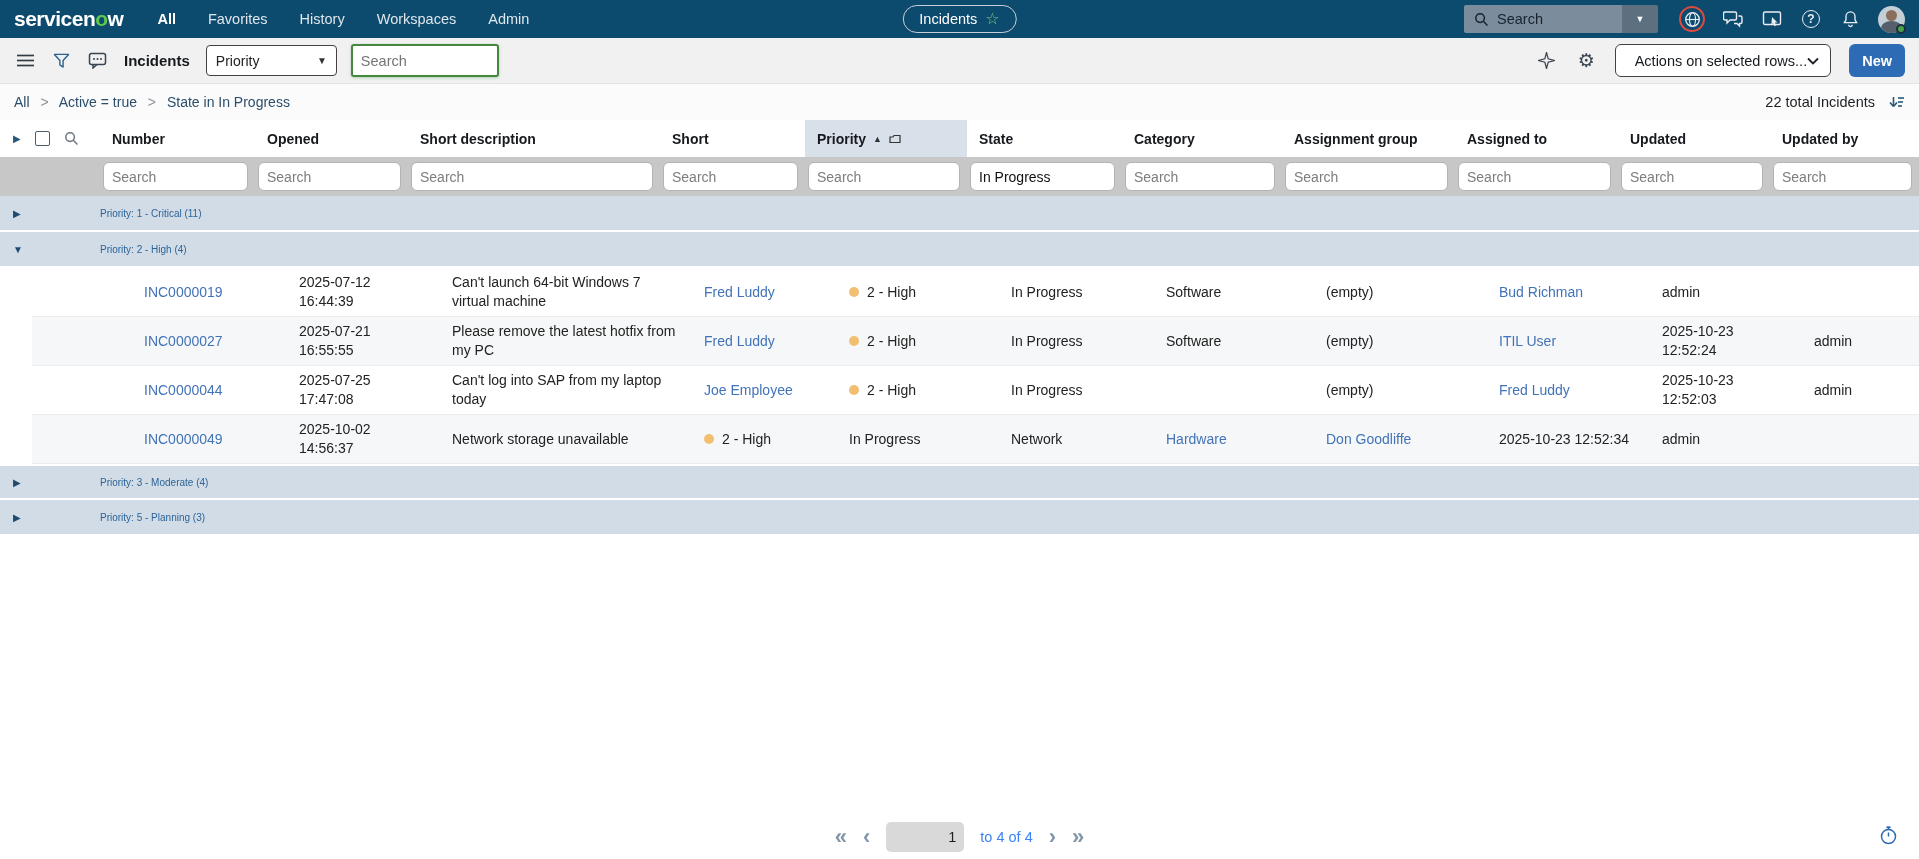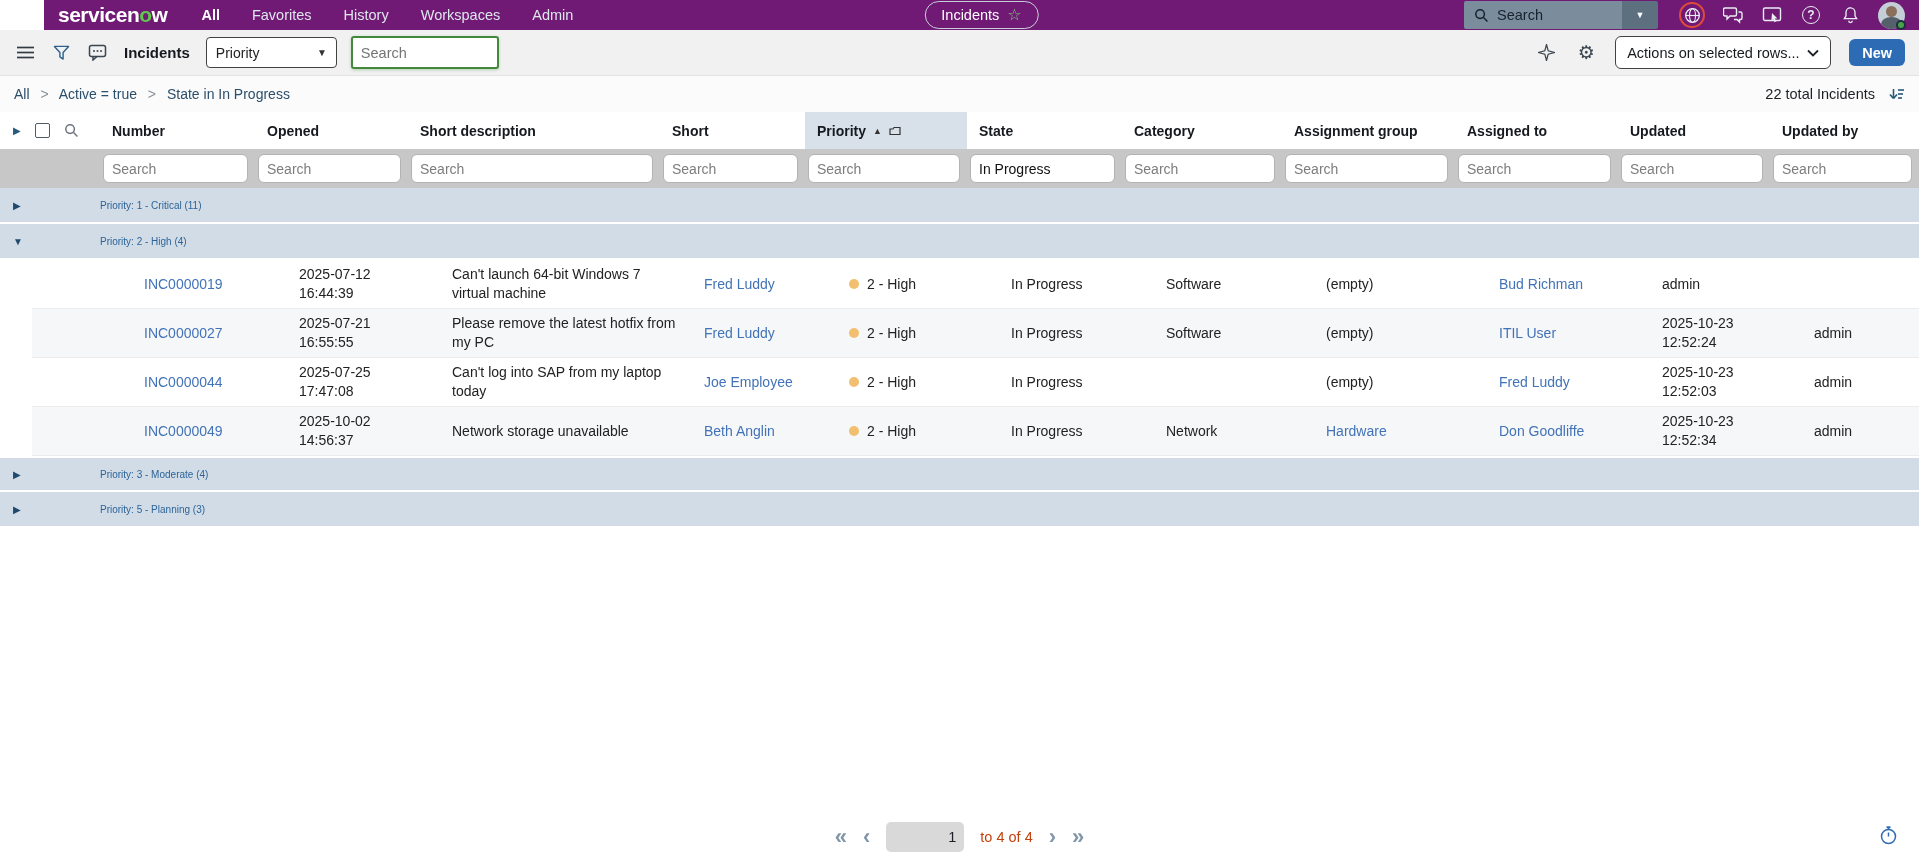--- a/index.html
+++ b/index.html
@@ -1,20 +1,20 @@
 <!DOCTYPE html>
 <html><head>
 <meta charset="utf-8">
 <style>
   * { margin:0; padding:0; box-sizing:border-box; }
   html,body { width:1919px; height:859px; font-family:"Liberation Sans","DejaVu Sans",sans-serif; background:#fff; overflow:hidden; }
   body { position:relative; font-size:14px; color:#222; }
 
   
-  .topnav { height:30px; background:#701a75; display:flex; align-items:center; padding:0 14px; position:relative; color:#e9eef3;margin-left:44px; }
+  .topnav { height:38px; background:#0c4a6e; display:flex; align-items:center; padding:0 14px; position:relative; color:#e9eef3; }
   .logo { font-size:21px; font-weight:bold; letter-spacing:-0.5px; color:#fff; margin-right:34px; }
   .logo .green-o { color:#5fc74d; }
   .nav-items { display:flex; gap:32px; font-size:14.5px; }
   .nav-item { color:#dfe6ec; cursor:pointer; }
   .nav-item.active { color:#fff; font-weight:bold; }
   .ctx-pill { position:absolute; left:50%; top:50%; transform:translate(-50%,-50%); border:1px solid #c6cfd7; border-radius:15px; height:28px; padding:0 16px; display:flex; align-items:center; gap:8px; font-size:14.5px; color:#fff; cursor:pointer; }
   .pill-star { color:#7cc576; font-size:16px; line-height:1; }
   .nav-right { margin-left:auto; display:flex; align-items:center; gap:17px; }
   .nav-search { display:flex; align-items:stretch; height:28px; margin-right:4px; }
   .nav-search .field { width:158px; background:#7b8c9c; display:flex; align-items:center; gap:8px; padding:0 10px; color:#13202d; border-radius:2px 0 0 2px; }
@@ -30,22 +30,22 @@
   .avatar-wrap { position:relative; }
 
   
   .toolbar { height:46px; background:#f1f1f1; display:flex; align-items:center; padding:0 14px; gap:14px; border-bottom:1px solid #e3e3e3; }
   .tb-icn { width:22px; height:22px; display:flex; align-items:center; justify-content:center; cursor:pointer; color:#3a4550; }
   .tb-title { font-weight:bold; font-size:15px; color:#161a1e; margin-left:2px; }
   .groupby-select { height:31px; min-width:131px; background:#fff; border:1px solid #424242; border-radius:4px; display:flex; align-items:center; justify-content:space-between; padding:0 9px; cursor:pointer; margin-left:2px; }
   .groupby-select .car { font-size:10px; color:#333; margin-left:22px; }
   .tb-search { height:33px; width:148px; border:2px solid #44883e; border-radius:3px; background:#fff; padding:0 8px; font-size:14.5px; font-family:inherit; outline:none; box-shadow:0 1px 3px rgba(60,140,60,.35); }
   .tb-right { margin-left:auto; display:flex; align-items:center; gap:18px; }
-  .actions-select { height:33px; width:216px; background:#fff; border:1px solid #424242; border-radius:6px; display:flex; align-items:center; justify-content:space-between; padding:0 11px; cursor:pointer; font-size:14.5px; color:#161a1e; }
-  .new-btn { height:27px; padding:0 13px; background:#2d6bb5; color:#fff; font-weight:bold; font-size:14.5px; border:none; border-radius:6px; cursor:pointer; }
+  .actions-select { height:33px; width:216px; background:#fff; border:1px solid #424242; border-radius:6px; display:flex; align-items:center; justify-content:flex-end; padding:0 11px; cursor:pointer; font-size:14.5px; color:#161a1e; }
+  .new-btn { height:33px; padding:0 13px; background:#2d6bb5; color:#fff; font-weight:bold; font-size:14.5px; border:none; border-radius:6px; cursor:pointer; }
 
   
   .crumbrow { height:36px; background:#fbfbfb; display:flex; align-items:center; padding:0 14px; }
   .crumb a { color:#2b4e6b; text-decoration:none; cursor:pointer; }
   .crumb .sep { color:#8a9199; margin:0 7px; }
   .crumb-right { margin-left:auto; display:flex; align-items:center; gap:14px; color:#1c2025; font-size:14.5px; }
 
   
   .grid { display:grid; grid-template-columns:100px 155px 153px 252px 145px 162px 155px 160px 173px 163px 152px 149px; }
   .cell { padding:0 16px 0 12px; display:flex; align-items:center; }
@@ -70,21 +70,21 @@
 
   .row { min-height:49px; border-bottom:1px solid #ececec;margin-left:32px; }
   .row.alt { background:#f6f7f8; }
   .row .cell { padding-top:5px; padding-bottom:5px; line-height:1.35; }
   .dot { width:10px; height:10px; border-radius:50%; background:#f2bf71; margin-right:8px; flex:0 0 auto; }
 
   
   .pager { position:absolute; left:0; bottom:0; width:100%; height:44px; display:flex; align-items:center; justify-content:center; gap:16px; background:#fff; }
   .pg-btn { color:#8296a8; font-size:22px; line-height:1; cursor:pointer; user-select:none; font-weight:bold; }
   .pg-input { width:78px; height:30px; background:#d9d9d9; border:none; border-radius:5px; text-align:right; padding:0 8px; font-size:14.5px; font-family:inherit; color:#1c2025; outline:none; }
-  .pg-range { color:#c2410c; font-size:14.5px; }
+  .pg-range { color:#3b82f6; font-size:14.5px; }
   .timer-icn { position:absolute; right:22px; bottom:14px; cursor:pointer; }
   svg { display:block; }
 </style>
 </head>
 <body>
 
 <div class="topnav">
   <div class="logo"><span>servicen</span><span class="green-o">o</span><span>w</span></div>
   <div class="nav-items">
     <span class="nav-item active">All</span>
@@ -399,23 +399,20 @@
 </div>
 
 <div class="row grid alt">
   <div class="cell"></div>
   <div class="cell">
       <a class="cl">INC0000049</a>
     </div>
   <div class="cell">2025-10-02 14:56:37</div>
   <div class="cell">Network storage unavailable</div>
   <div class="cell">
-      <a class="cl">Beth Anglin</a>
-    </div>
-  <div class="cell">
       <span class="dot"></span>
       <span>2 - High</span>
     </div>
   <div class="cell">In Progress</div>
   <div class="cell">Network</div>
   <div class="cell">
       <a class="cl">Hardware</a>
     </div>
   <div class="cell">
       <a class="cl">Don Goodliffe</a>

